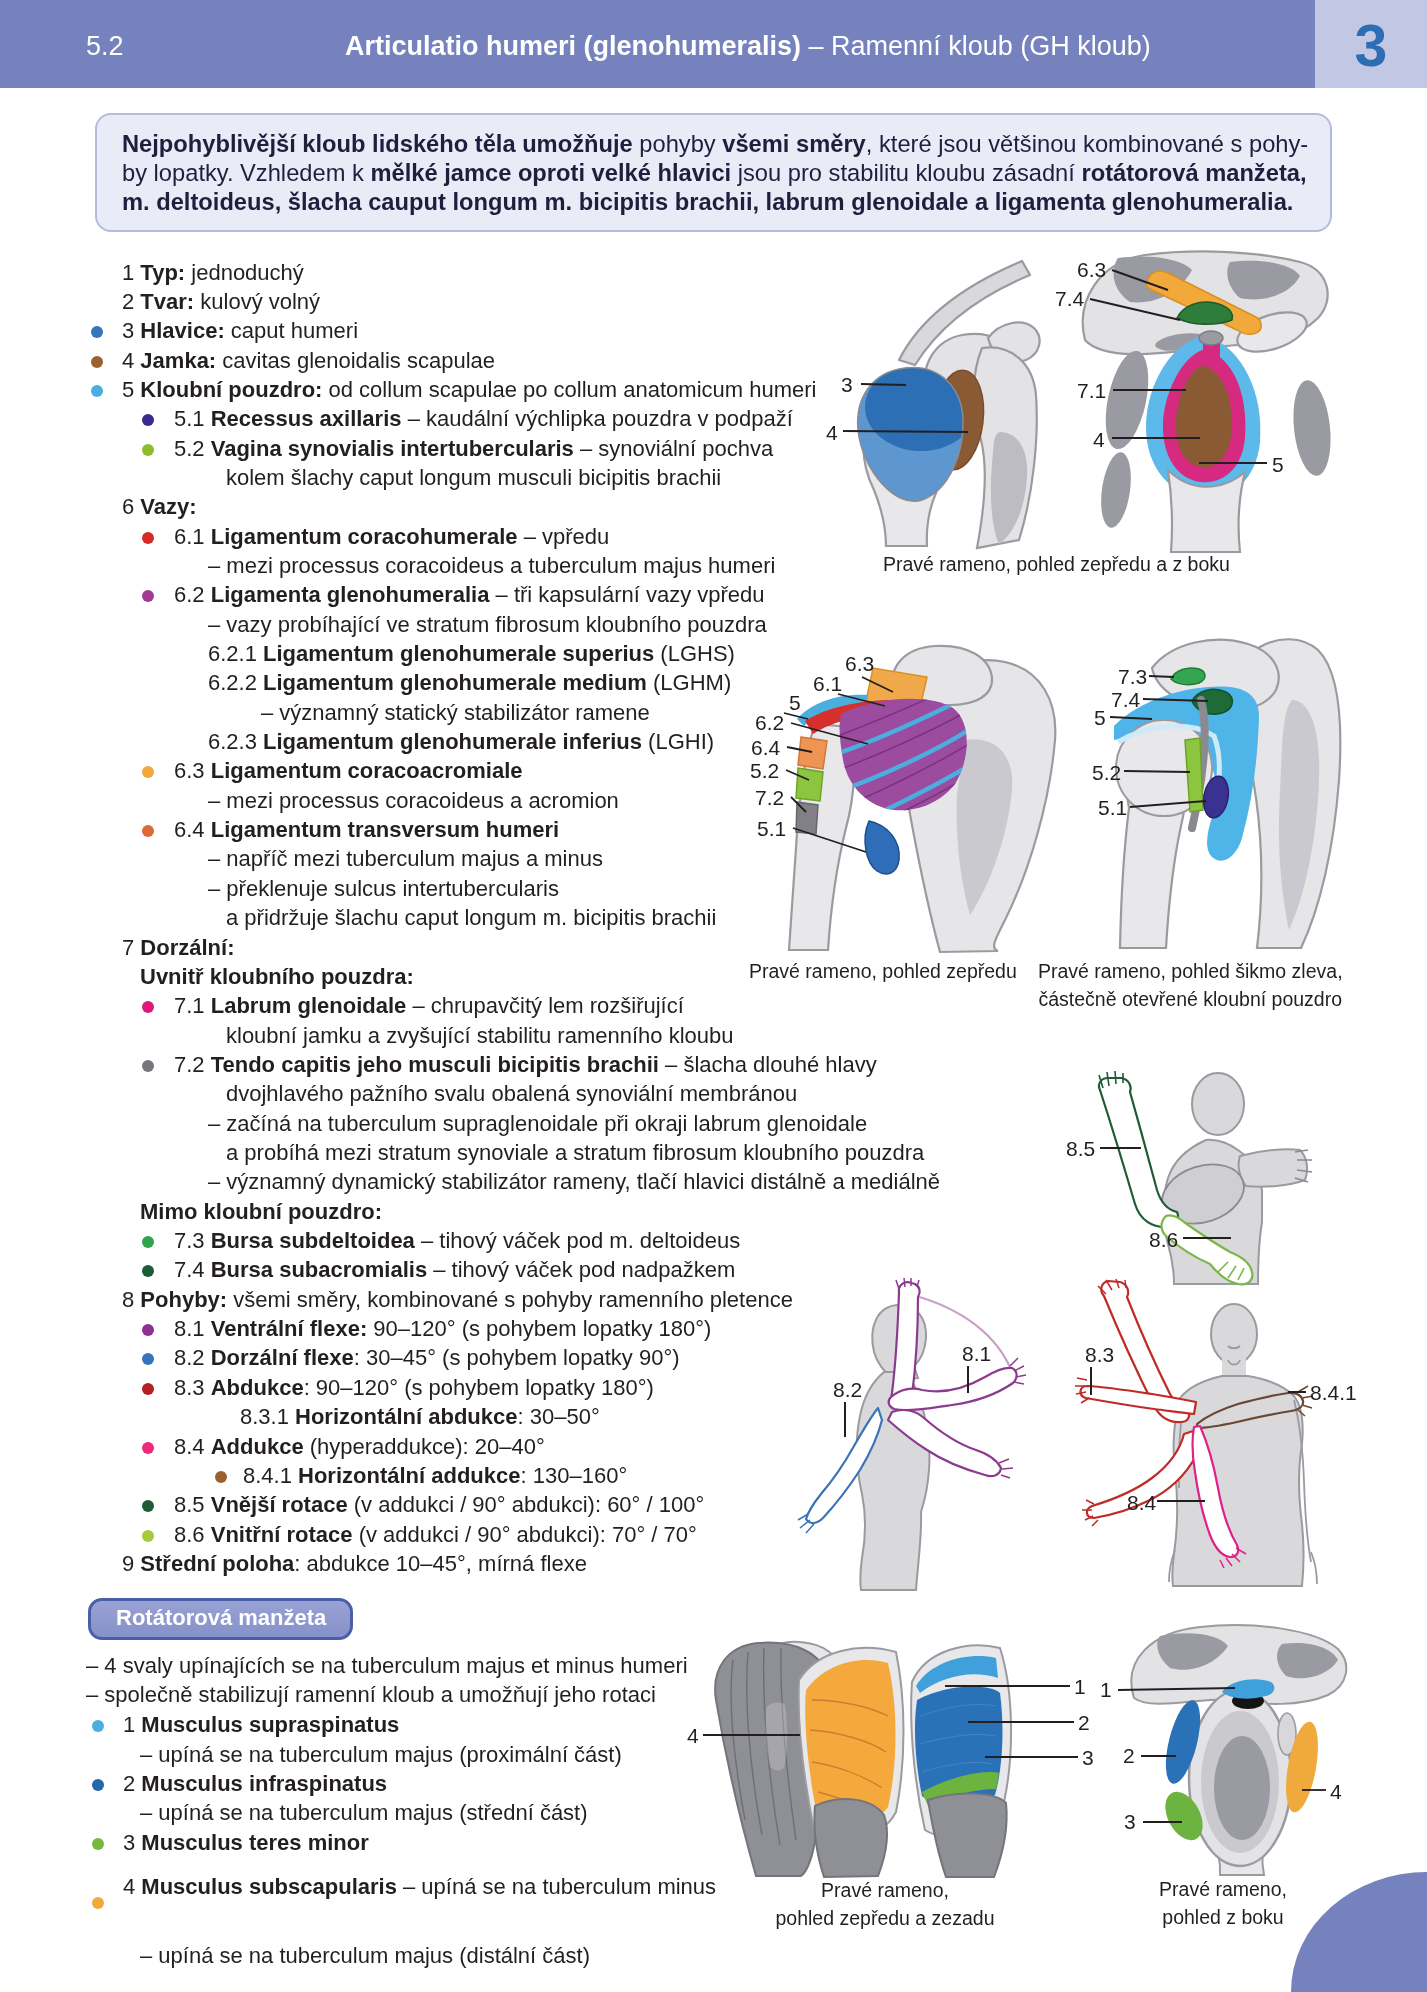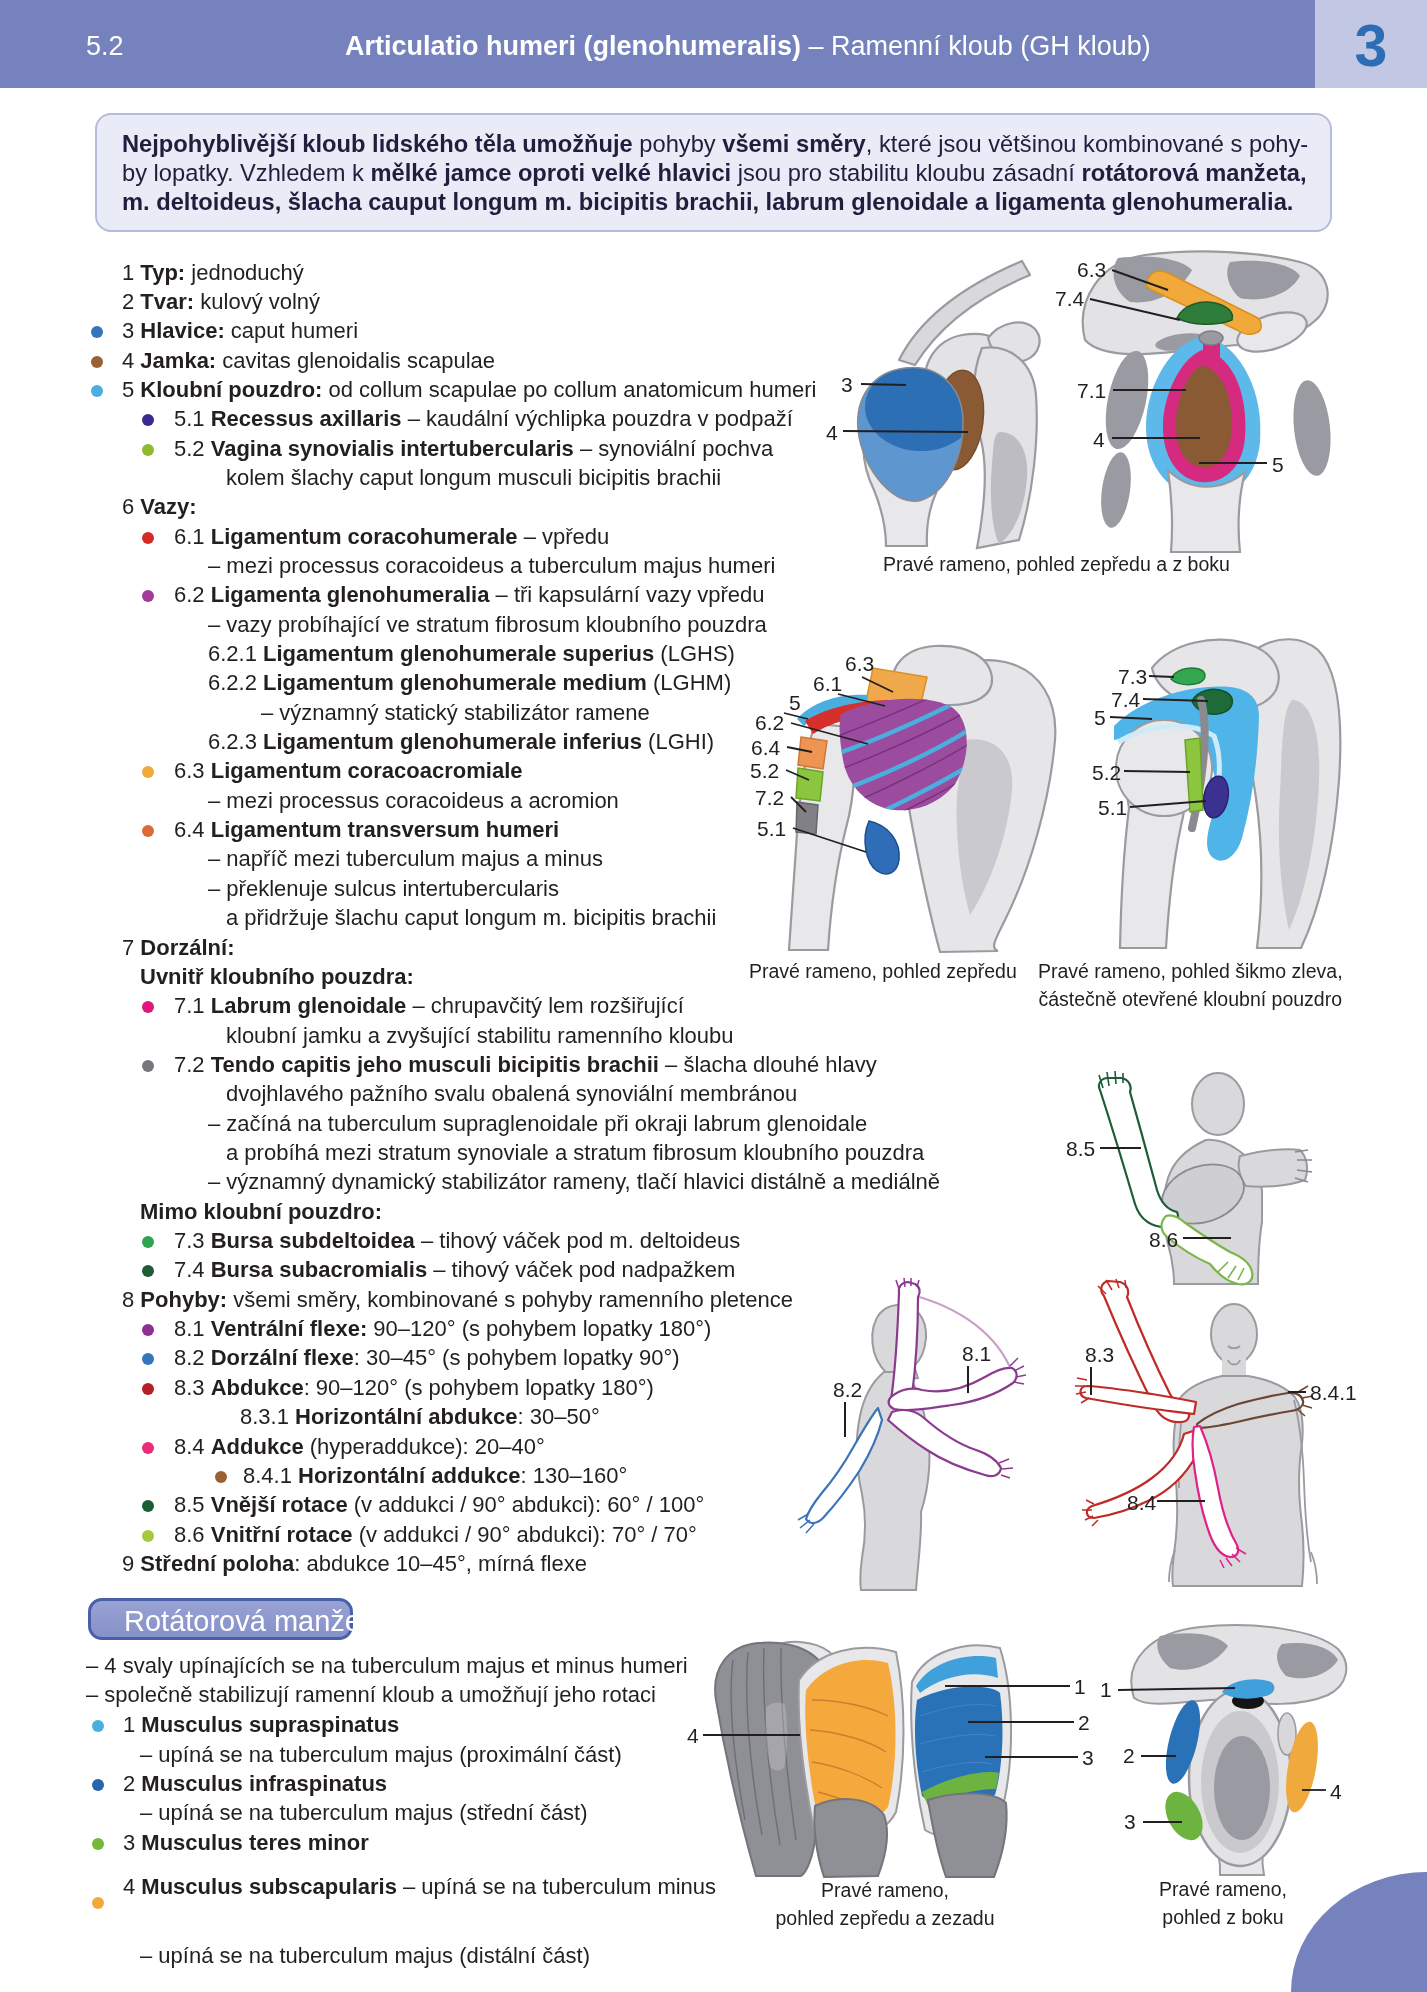--- a/index.html
+++ b/index.html
@@ -92,21 +92,21 @@
 <div class="ln" style="left:123px;top:1771px">2 <span class="b">Musculus infraspinatus</span></div>
 <div class="dot" style="left:92px;top:1779px;background:#2565ae"></div>
 <div class="ln" style="left:140px;top:1800px">– upíná se na tuberculum majus (střední část)</div>
 <div class="ln" style="left:123px;top:1830px">3 <span class="b">Musculus teres minor</span></div>
 <div class="dot" style="left:92px;top:1838px;background:#76b83a"></div>
 <div class="ln" style="left:140px;top:1943px">– upíná se na tuberculum majus (distální část)</div>
 <div class="ln" style="left:123px;top:1874px">4 <span class="b">Musculus subscapularis</span> – upíná se na tuberculum minus</div>
 <div class="dot" style="left:92px;top:1897px;background:#f2a93b"></div>
 
 <div style="position:absolute;left:88px;top:1598px;width:265px;height:42px;background:linear-gradient(#98a2d3,#8691c9);border:3.5px solid #4a5fa8;border-radius:14px;box-sizing:border-box"></div>
-<div style="position:absolute;left:124px;top:1605px;font-size:29px;font-weight:normal;color:#fff">Rotátorová manžeta</div>
+<div style="position:absolute;left:116px;top:1605px;font-size:22px;font-weight:bold;color:#fff">Rotátorová manžeta</div>
 
 <div class="cap" style="left:883px;top:551px">Pravé rameno, pohled zepředu a z boku</div>
 <div class="cap" style="left:749px;top:958px">Pravé rameno, pohled zepředu</div>
 <div class="cap" style="left:1038px;top:958px">Pravé rameno, pohled šikmo zleva,<br>částečně otevřené kloubní pouzdro</div>
 <div class="cap" style="left:770px;top:1877px;text-align:center;width:230px">Pravé rameno,<br>pohled zepředu a zezadu</div>
 <div class="cap" style="left:1108px;top:1876px;text-align:center;width:230px">Pravé rameno,<br>pohled z boku</div>
 
 <div style="position:absolute;left:1291px;top:1872px;width:272px;height:240px;border-radius:50%;background:#7682be"></div>
 <div style="position:absolute;left:1333px;top:1994px;width:60px;text-align:center;font-size:26px;color:#15803d">77</div>
 

